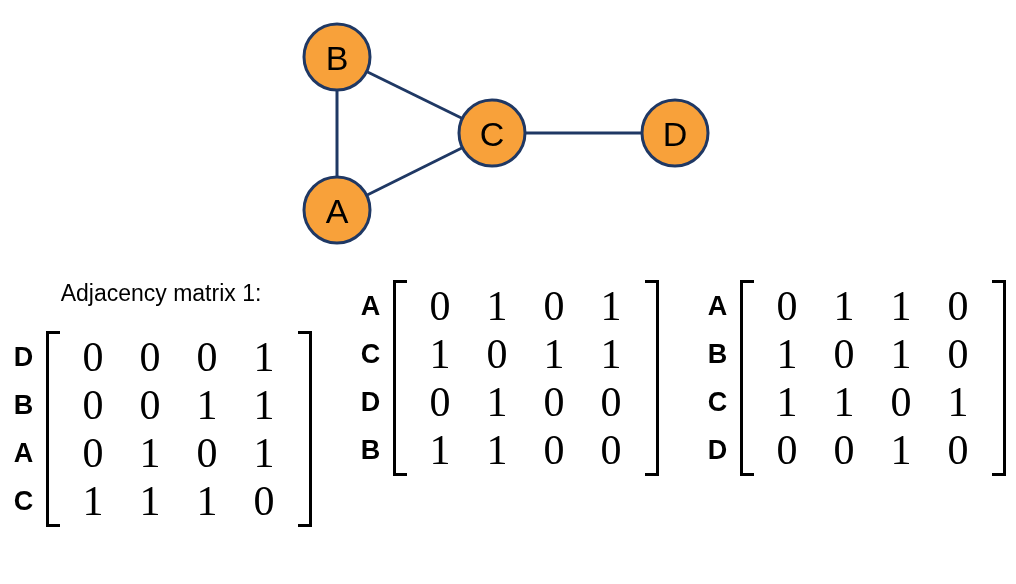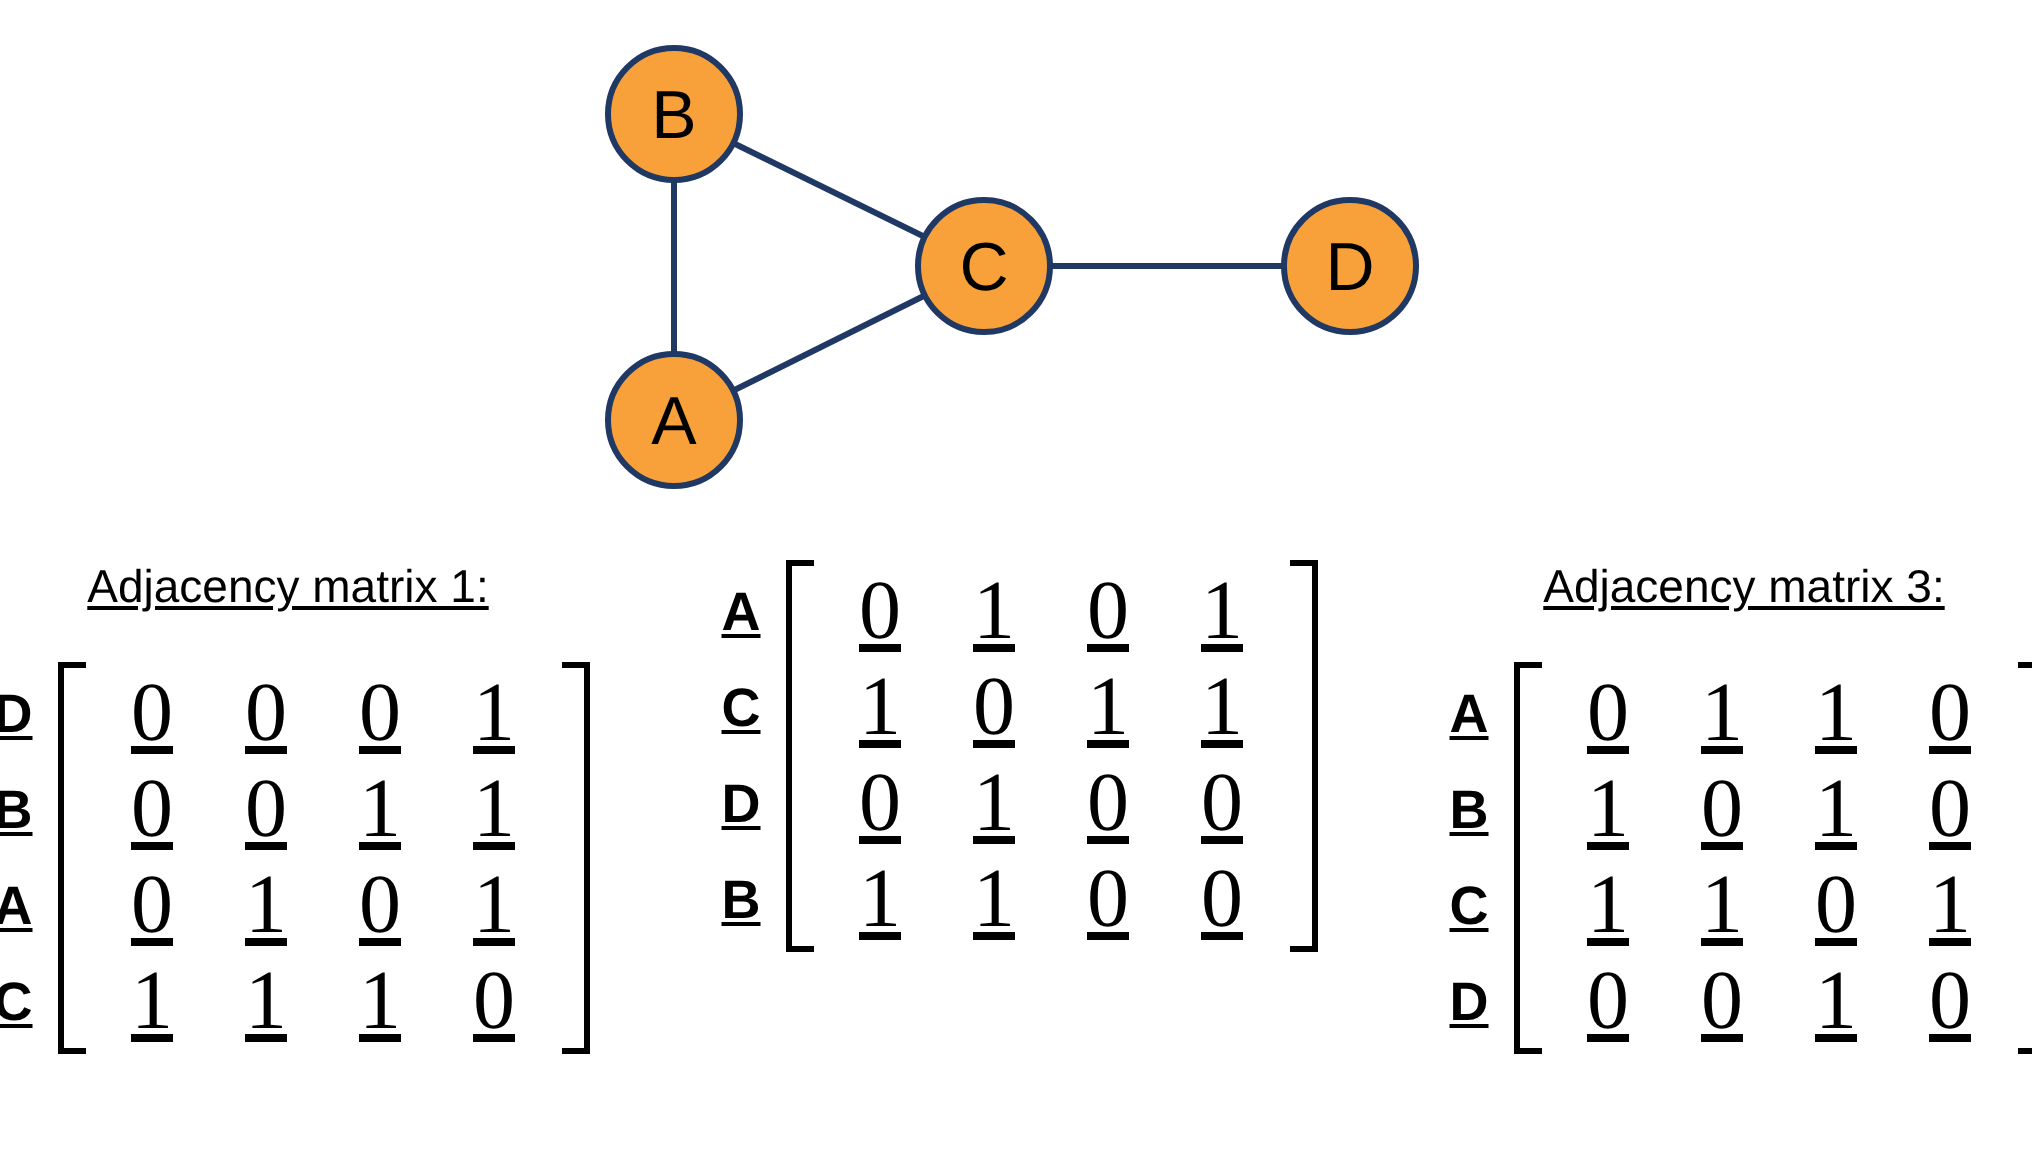--- a/index.html
+++ b/index.html
@@ -6,21 +6,21 @@
   html, body { background: #ffffff; }
   body {
     width: 1016px; height: 584px; overflow: hidden;
     font-family: "Liberation Sans", sans-serif;
     color: #000;
   }
   #graph-svg { display: block; }
 
   .matrices {
     display: flex; justify-content: center; align-items: flex-start;
-    gap: 63px; margin-top: 16px; text-decoration: underline;
+    gap: 46px; margin-top: 16px;
   }
   .matrix-block { display: flex; flex-direction: column; align-items: center; }
   .matrix-title { font-size: 23px; color: #000; margin-bottom: 24px; white-space: nowrap; }
   .matrix-body { display: flex; align-items: stretch; }
   .row-labels { display: flex; flex-direction: column; margin-right: 9px; justify-content: center; }
   .row-label {
     height: 48px; min-width: 26px;
     display: flex; align-items: center; justify-content: center;
     font-weight: bold; font-size: 27px;
   }
@@ -113,21 +113,20 @@
           <div class="cell">0</div>
           <div class="cell">1</div>
           <div class="cell">1</div>
           <div class="cell">0</div>
           <div class="cell">0</div>
         </div>
         <div class="bracket bracket-right"></div>
       </div>
     </div>
     <div class="matrix-block">
-      <div class="matrix-title">Adjacency matrix 3:</div>
       <div class="matrix-body">
         <div class="row-labels">
           <div class="row-label">A</div>
           <div class="row-label">B</div>
           <div class="row-label">C</div>
           <div class="row-label">D</div>
         </div>
         <div class="bracket bracket-left"></div>
         <div class="grid">
           <div class="cell">0</div>

